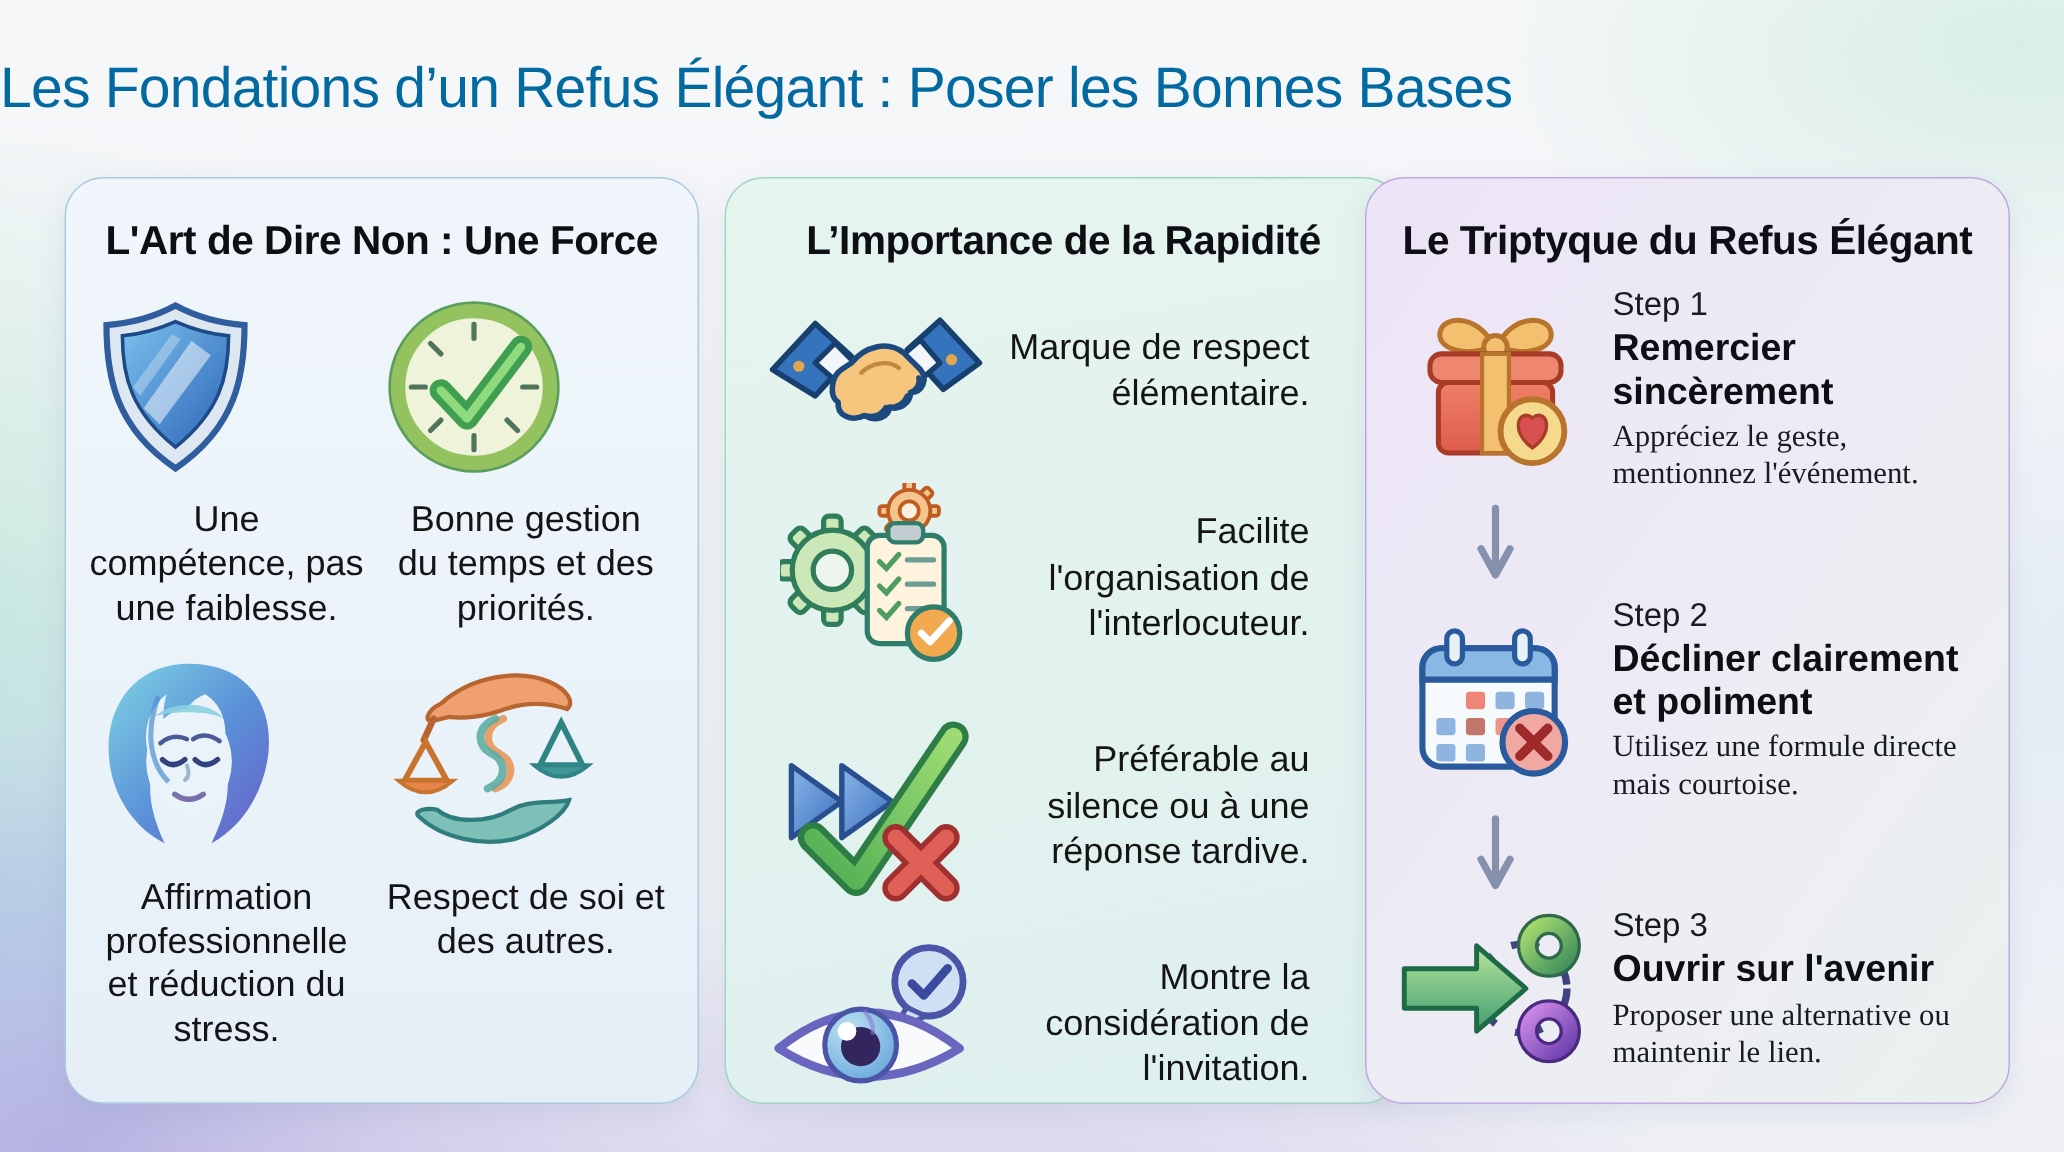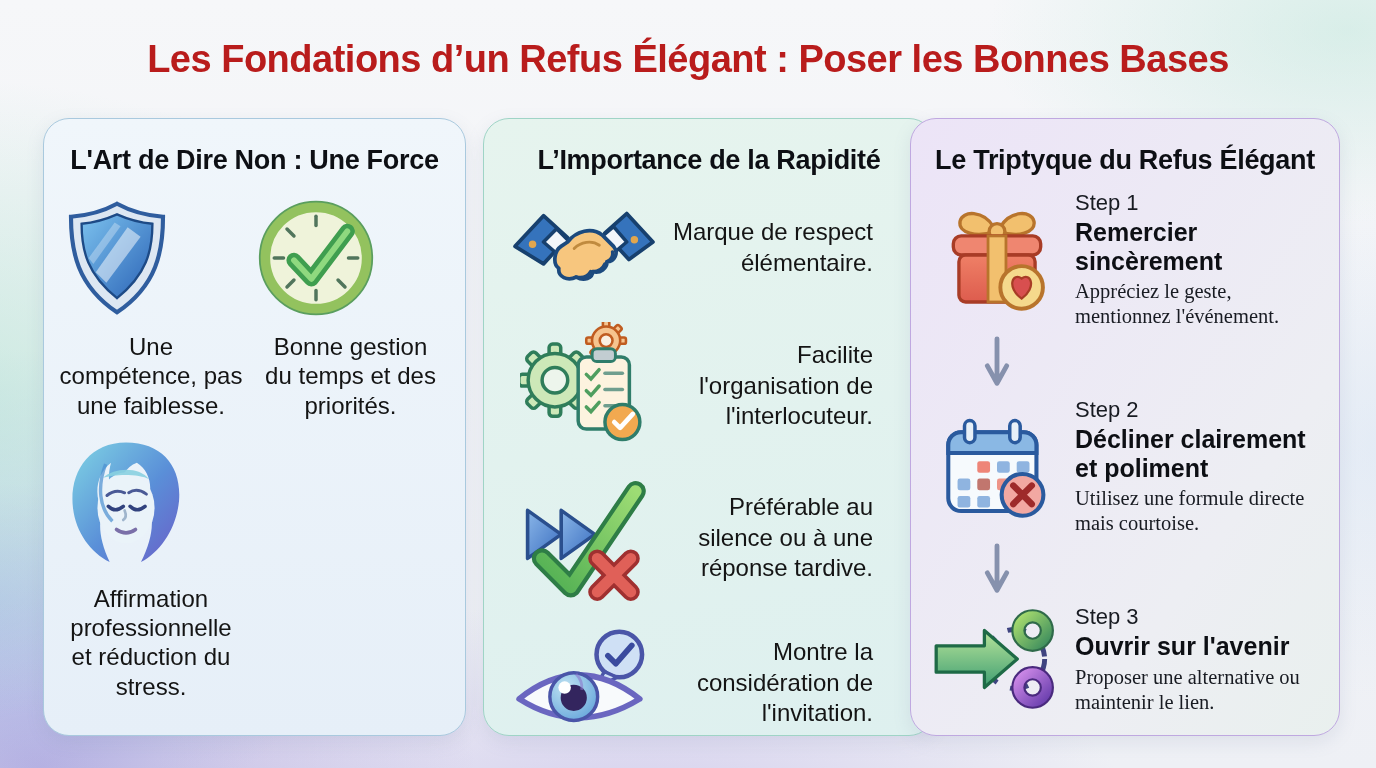--- a/index.html
+++ b/index.html
@@ -12,22 +12,22 @@
       radial-gradient(620px 420px at -2% 78%, rgba(130,170,230,0.40), transparent 60%),
       radial-gradient(700px 460px at 3% 100%, rgba(158,140,214,0.62), transparent 62%),
       radial-gradient(820px 400px at 46% 110%, rgba(176,160,226,0.45), transparent 62%),
       radial-gradient(600px 320px at 98% 4%, rgba(176,226,210,0.42), transparent 60%),
       radial-gradient(520px 420px at 101% 58%, rgba(196,218,242,0.30), transparent 60%),
       linear-gradient(180deg,#f6f7f9 0%, #eef0f5 100%);
     position:relative;
   }
   .page-title {
     position:absolute; top:38px; left:0; width:100%;
-    text-align:center; font-size:38px; font-weight:700;
-    letter-spacing:-0.5px; color:#b91c1c;
+    text-align:left; font-size:38px; font-weight:400;
+    letter-spacing:-0.5px; color:#0369a1;
   }
   .card {
     position:absolute; top:118px; height:618px;
     border-radius:26px;
     box-shadow:0 6px 18px rgba(110,125,165,0.14);
   }
   .card-1 { left:43px;  width:423px; background:linear-gradient(180deg,#f0f6fb 0%,#e6eff8 100%); border:1.5px solid #a9c9de; }
   .card-2 { left:483px; width:452px; background:linear-gradient(170deg,#e6f4ee 0%,#def0ef 100%); border:1.5px solid #9fd4c6; }
   .card-3 { left:910px; width:430px; background:linear-gradient(125deg,#ece4f7 0%,#edeef3 70%,#e9f0ee 100%); border:1.5px solid #bfa8e0; }
   .card-title {
@@ -133,20 +133,36 @@
             <path d="M52 41 q6 -4 13 1"></path>
           </g>
           <path d="M49 54 q2 5 -1 7" stroke="#9fb5cc" stroke-width="2" fill="none" stroke-linecap="round"></path>
           <path d="M43 68 q7 5 14 0" stroke="#7a6fa8" stroke-width="2.6" fill="none" stroke-linecap="round"></path>
           <path d="M35 20 C29 36 30 52 40 62" stroke="#4a8fd0" stroke-width="2.5" fill="none" opacity="0.7"></path>
         </svg>
       </div>
       <div class="caption">Affirmation professionnelle et réduction du stress.</div>
     </div>
 
+    <div class="grid-cell r2">
+      <div class="icon-box">
+        <svg width="142" height="132" viewBox="0 0 110 100">
+          <path d="M28 22 C44 8 68 4 84 11 C93 15 97 21 93 25 C81 21 70 22 61 25 C51 29 39 30 32 29 L24 31 C19 32 20 26 28 22 Z" fill="#f0a070" stroke="#b8652f" stroke-width="2.2"></path>
+          <path d="M24 30 L19 41" stroke="#b8652f" stroke-width="3.4" stroke-linecap="round"></path>
+          <path d="M20 42 L9 62 H31 Z" fill="none" stroke="#c8732f" stroke-width="3"></path>
+          <path d="M6 62 Q20 74 34 62 Z" fill="#e8854a" stroke="#c8732f" stroke-width="2"></path>
+          <path d="M90 32 L79 54 H101 Z" fill="none" stroke="#2f8585" stroke-width="3"></path>
+          <path d="M76 54 Q90 66 104 54 Z" fill="#3f9696" stroke="#2f8585" stroke-width="2"></path>
+          <path d="M60 30 C50 34 50 44 58 48 C66 52 66 62 56 66" stroke="#e8a06a" stroke-width="4" fill="none" stroke-linecap="round"></path>
+          <path d="M52 66 C62 62 62 52 54 48 C46 44 46 34 56 30" stroke="#56aaa2" stroke-width="4" fill="none" stroke-linecap="round" opacity="0.85"></path>
+          <path d="M16 80 C28 92 50 96 66 92 C80 88 92 79 94 72 C82 74 73 72 64 77 C52 84 34 84 26 77 C21 76 14 77 16 80 Z" fill="#7cc0b8" stroke="#2f7d7d" stroke-width="2.2"></path>
+        </svg>
+      </div>
+      <div class="caption">Respect de soi et des autres.</div>
+    </div>
 
   </div>
 </section>
 
 <section class="card card-2">
   <h2 class="card-title">L’Importance de la Rapidité</h2>
   <div class="rows">
 
     <div class="row">
       <div class="icon-box">

